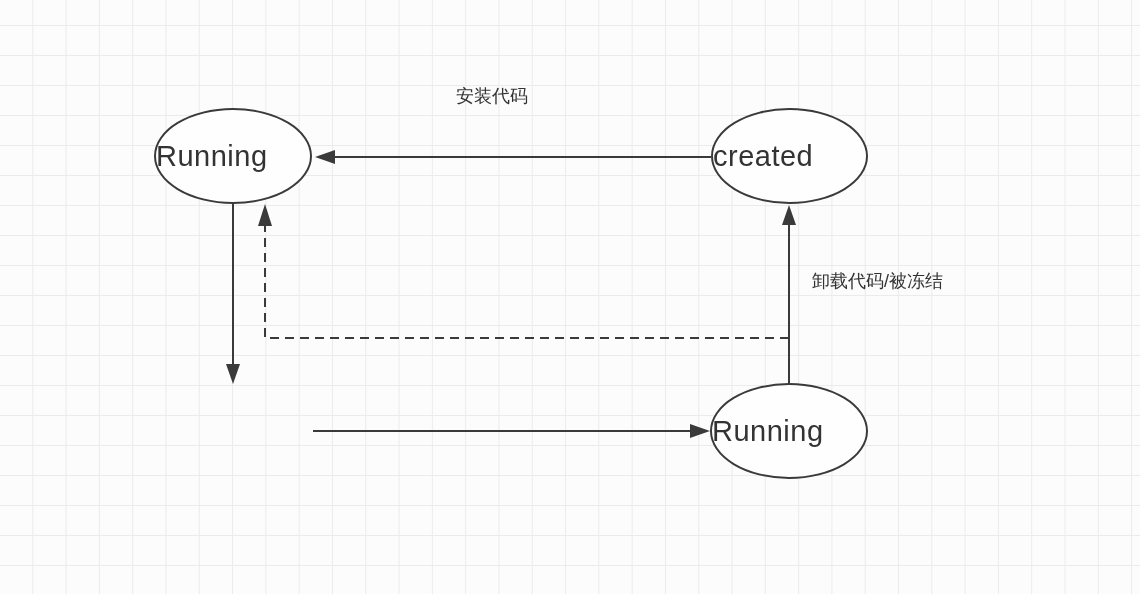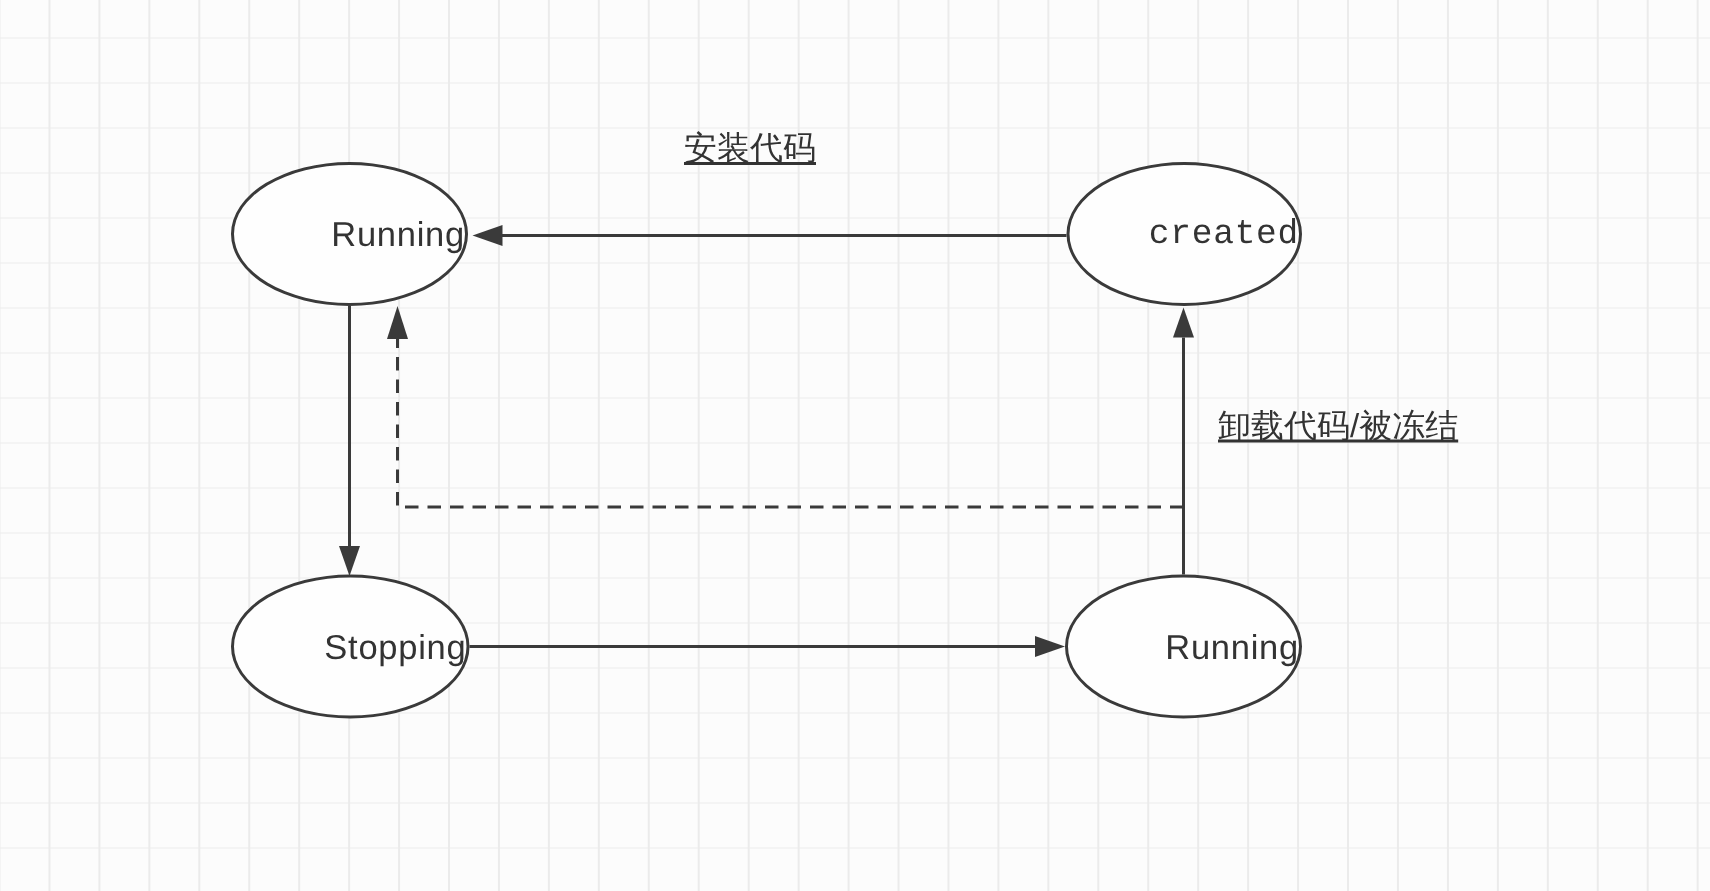--- a/index.html
+++ b/index.html
@@ -25,35 +25,34 @@
     left: 0; top: 0;
     width: 1140px; height: 594px;
   }
   .node {
     position: absolute;
     border: 2px solid #3a3a3a;
     border-radius: 50%;
     background: #fefefe;
     display: flex;
     align-items: center;
-    justify-content: flex-end;
-    font-size: 23px;
+    justify-content: flex-start;
+    font-size: 29px;
     color: #333333;
     letter-spacing: 0.5px;
   }
   .node-running  { left: 154px; top: 108px; width: 158px; height: 96px; }
-  .node-created  { left: 711px; top: 108px; width: 157px; height: 96px; font-family: Liberation Mono, monospace; }
+  .node-created  { left: 711px; top: 108px; width: 157px; height: 96px; }
   .node-stopping { left: 154px; top: 383px; width: 159px; height: 96px; }
   .node-stopped  { left: 710px; top: 383px; width: 158px; height: 96px; }
   .edge-label {
     position: absolute;
-    font-size: 22px;
+    font-size: 18px;
     color: #333333;
     white-space: nowrap;
-    text-decoration: underline;
   }
   .label-install   { left: 456px; top: 84px; }
   .label-uninstall { left: 812px; top: 269px; }
   .watermark {
     position: absolute;
     right: 25px;
     top: 555px;
     font-size: 17px;
     color: #d2d2d2;
     white-space: nowrap;
@@ -93,23 +92,20 @@
   </svg>
 
   <div class="node node-running">
     <span>Running</span>
   </div>
 
   <div class="node node-created">
     <span>created</span>
   </div>
 
-  <div class="node node-stopping">
-    <span>Stopping</span>
-  </div>
 
   <div class="node node-stopped">
     <span>Running</span>
   </div>
 
   <div class="edge-label label-install">安装代码</div>
 
   <div class="edge-label label-uninstall">卸载代码/被冻结</div>
 
 

